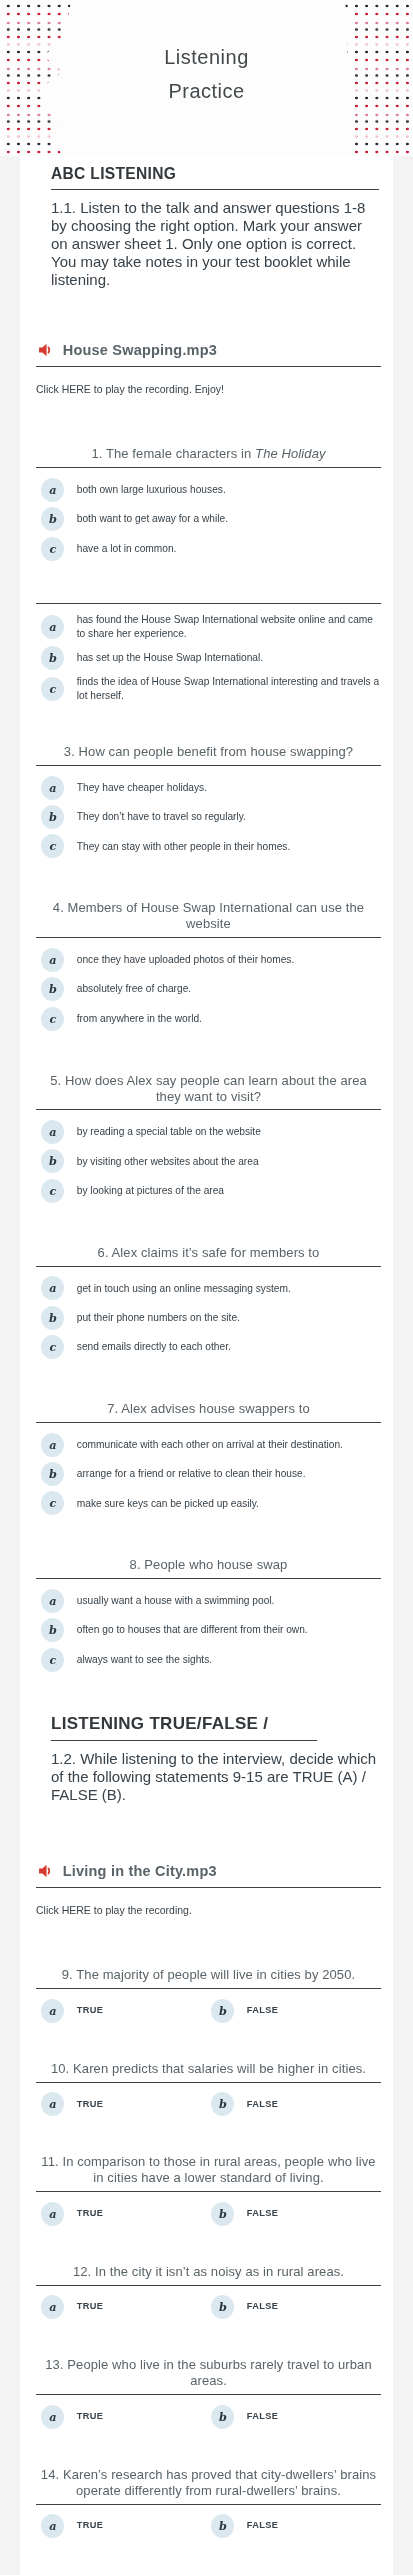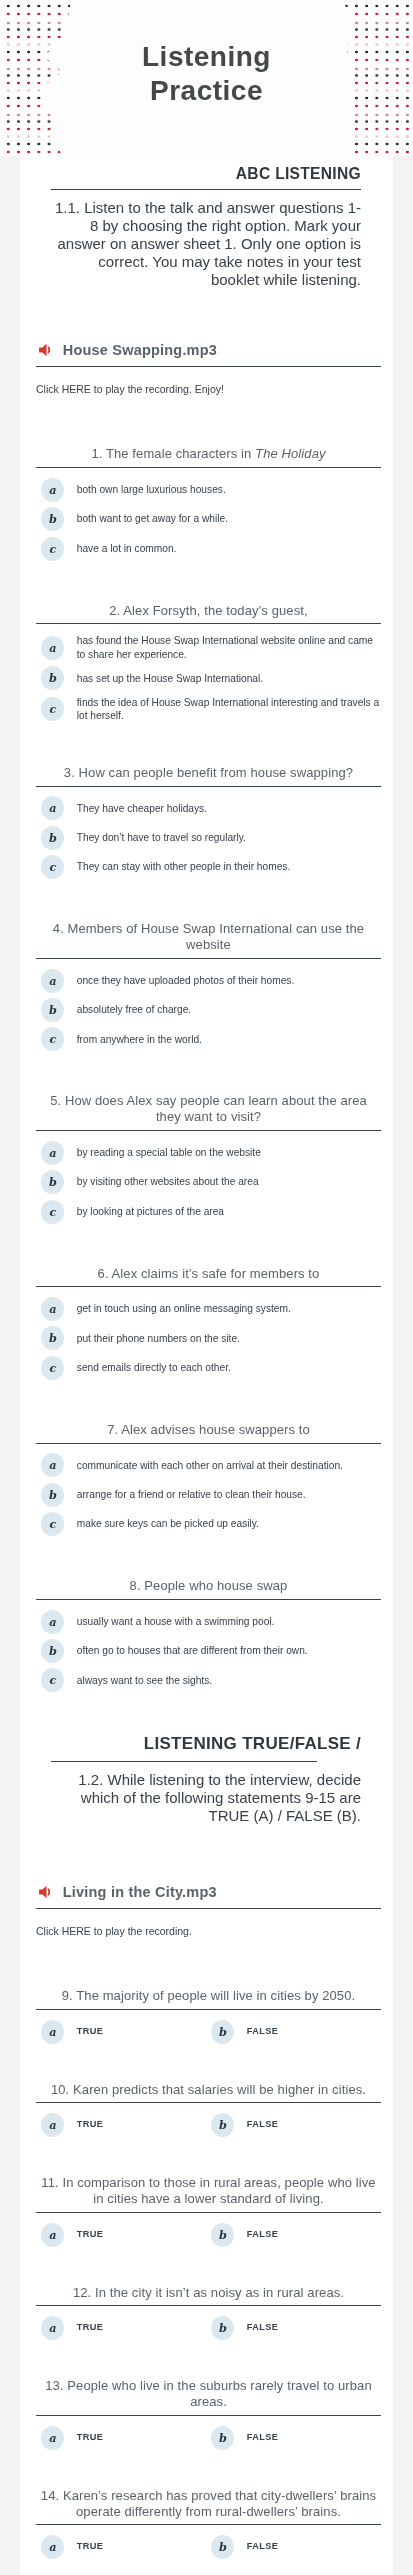--- a/index.html
+++ b/index.html
@@ -34,36 +34,36 @@
     left: 0;
     clip-path: polygon(0 0, 95% 0, 89% 15%, 81% 26%, 58% 36%, 83% 46%, 53% 57%, 58% 67%, 77% 77%, 71% 88%, 83% 100%, 0 100%);
   }
   .dots-right {
     right: 0;
     clip-path: polygon(7% 0, 100% 0, 100% 100%, 15% 100%, 18% 83%, 15% 69%, 23% 59%, 18% 41%, 11% 31%, 18% 14%);
   }
   .page-title {
     padding-top: 40px;
     text-align: center;
-    font-size: 28px;
+    font-size: 20px;
     line-height: 34px;
-    font-weight: 700;
+    font-weight: 400;
     letter-spacing: 0.5px;
     color: #43484b;
   }
   
   .page-body { background: #f4f3f3; }
   .card {
     margin: 0 20px;
     background: #ffffff;
     padding: 8.6px 0 14px 0;
   }
   .rule { border-top: 1.1px solid #3c4347; height: 0; }
   
-  .intro { margin: 0 32px 53px 31px; text-align: right; }
+  .intro { margin: 0 14px 53px 31px; }
   .intro h2 {
     font-size: 15.6px;
     font-weight: 700;
     letter-spacing: 0.3px;
     color: #32383c;
   }
   .tf-intro { margin-bottom: 59px; margin-top: 0; }
   .tf-intro h2 { font-size: 17px; }
   .intro .rule { margin: 6.5px 0 8.6px 0; }
   .intro .rule.short { width: 266px; }
@@ -183,21 +183,20 @@
               <span class="badge">b</span>
               <span class="opt-text">both want to get away for a while.</span>
             </div>
             <div class="opt-row">
               <span class="badge">c</span>
               <span class="opt-text">have a lot in common.</span>
             </div>
           </div>
         </div>
         <div class="q-block">
-          <div class="q-heading"><span>2. Alex Forsyth, the today’s guest,</span></div>
           <div class="q-rule"></div>
           <div class="q-options">
             <div class="opt-row">
               <span class="badge">a</span>
               <span class="opt-text">has found the House Swap International website online and came to share her experience.</span>
             </div>
             <div class="opt-row">
               <span class="badge">b</span>
               <span class="opt-text">has set up the House Swap International.</span>
             </div>

